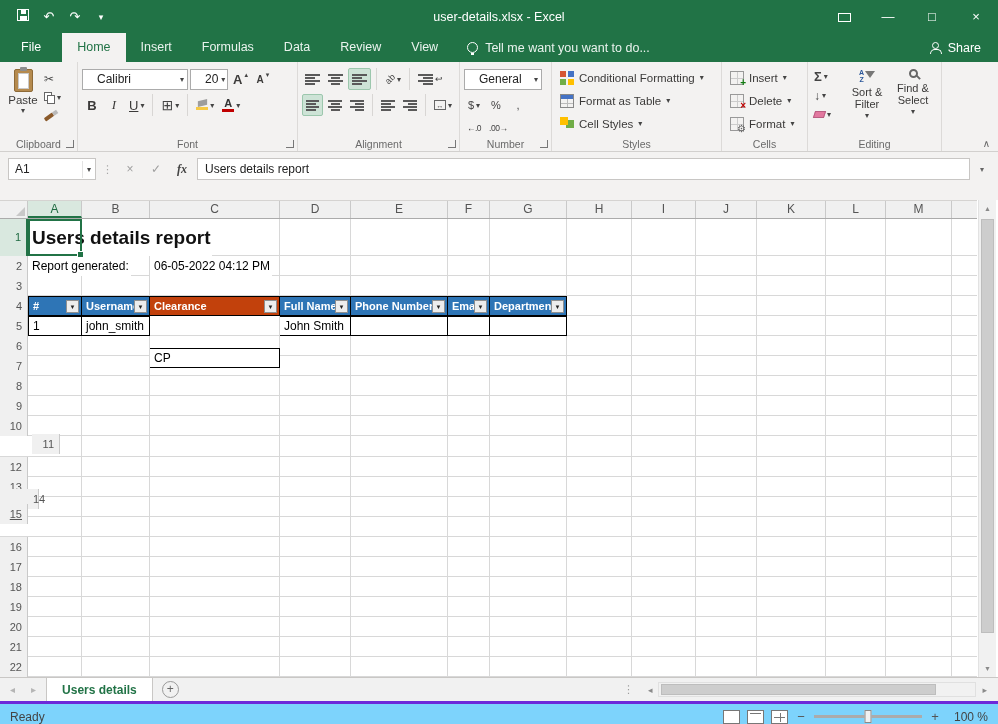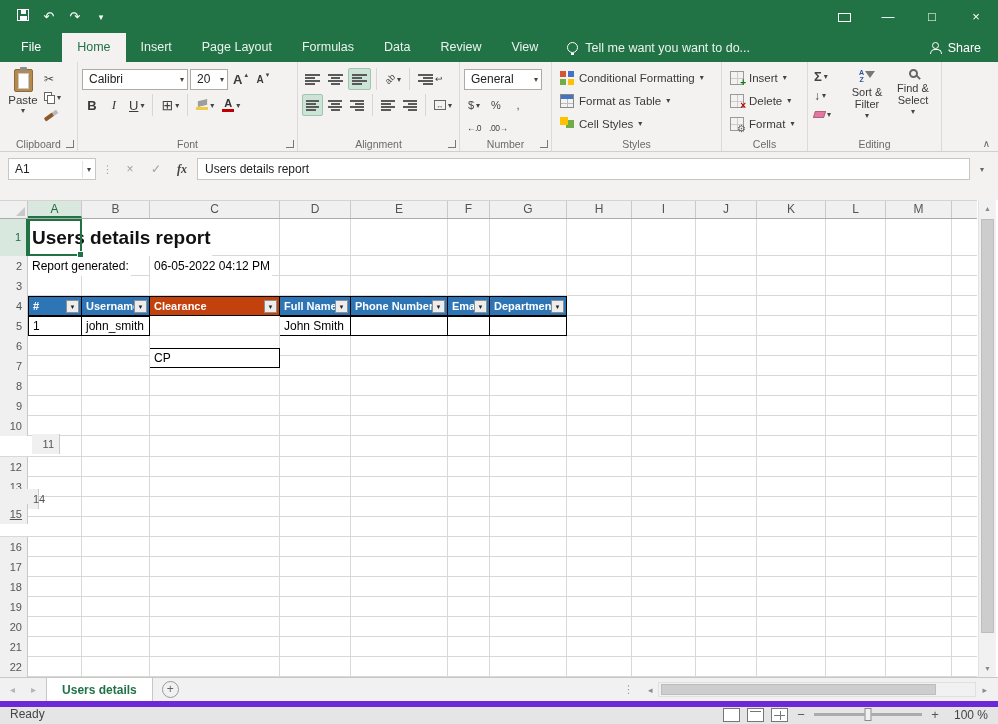--- a/index.html
+++ b/index.html
@@ -36,21 +36,21 @@
 
   
   .ribbon { position:absolute; top:62px; left:0; width:998px; height:90px; background:#F3F2F1; border-bottom:1px solid #D2D0CE; display:flex; }
   .rgroup { position:relative; border-right:1px solid #DCDAD8; padding:4px 4px 16px 4px; flex:none; }
   .rg-label { position:absolute; bottom:1px; left:0; right:0; text-align:center; font-size:10.5px; color:#6A6A6A; }
   .launcher { position:absolute; bottom:3px; right:3px; width:8px; height:8px; border-right:1px solid #777; border-bottom:1px solid #777; }
   .collapse-ribbon { position:absolute; right:8px; bottom:2px; color:#666; font-size:10px; }
   .ibtn { height:22px; min-width:20px; display:inline-flex; align-items:center; justify-content:center; gap:2px; padding:0 3px; border-radius:2px; color:#3B3A39; }
   .ibtn.pressed { background:#CDE3D6; border:1px solid #9CC7AD; }
   .caret { font-size:8px; color:#444; }
-  .combo { background:#fff; border:1px solid #ABABAB; height:21px; display:flex; align-items:center; padding-left:6px; font-size:12px; color:#222; }
+  .combo { background:#fff; border:1px solid #ABABAB; height:21px; display:flex; align-items:center; padding-left:14px; font-size:12px; color:#222; }
   .combo .caret { margin-left:auto; padding:0 3px; }
   .vdiv { width:1px; background:#D8D6D4; margin:2px 3px; align-self:stretch; }
 
   
   .g-clip { width:78px; }
   .clip-body { display:flex; }
   .paste-btn { width:38px; display:flex; flex-direction:column; align-items:center; padding-top:3px; font-size:11.5px; color:#3B3A39; }
   .clipboard-icon { position:relative; width:19px; height:23px; background:#B58A4E; border:1px solid #8E6A37; border-radius:2px; margin-bottom:2px; }
   .clip-top { position:absolute; top:-3px; left:5px; width:7px; height:4px; background:#8D8D8D; border-radius:1px; }
   .clip-page { position:absolute; top:3px; left:3px; width:11px; height:16px; background:#fff; border:1px solid #C9C9C9; }
@@ -161,21 +161,21 @@
   .sheetnav { display:flex; align-items:center; gap:16px; padding:0 10px; color:#B5B5B5; font-size:10px; }
   .sheettab { background:#fff; color:#217346; font-weight:bold; display:flex; align-items:center; padding:0 15px; border-left:1px solid #C9C7C5; border-right:1px solid #C9C7C5; }
   .addsheet { width:17px; height:17px; border:1px solid #9A9A9A; border-radius:50%; color:#666; font-size:12px; line-height:14px; text-align:center; margin:auto 9px; }
   .hscroll { margin-left:auto; display:flex; align-items:center; gap:3px; padding-right:8px; }
   .hs-dots { color:#9C9C9C; font-size:11px; margin-right:8px; }
   .hs-arrow { font-size:9px; color:#8A8A8A; padding:0 3px; }
   .hs-track { width:318px; height:15px; background:#F1F1F1; border:1px solid #E0E0E0; position:relative; }
   .hs-thumb { position:absolute; left:2px; top:1px; height:11px; width:87%; background:#CDCDCD; border:1px solid #BDBDBD; }
 
   
-  .statusbar { position:absolute; top:701px; left:0; width:998px; height:23px; background:#e5e5e5; border-top:6px solid #6d28d9; display:flex; align-items:flex-start; font-size:12px; color:#444; }
+  .statusbar { position:absolute; top:701px; left:0; width:998px; height:23px; background:#7dd3fc; border-top:3px solid #6d28d9; display:flex; align-items:flex-end; font-size:12px; color:#444; }
   .status-mode { padding-left:10px; }
   .status-right { margin-left:auto; display:flex; align-items:center; gap:7px; padding-right:10px; }
   .vicon { width:17px; height:14px; border:1px solid #777; background:#fff; display:inline-block; }
   .vicon.pl { background:linear-gradient(#777,#777) 2px 2px/11px 1px no-repeat,#fff; }
   .vicon.pb { background:linear-gradient(#777,#777) 2px 6px/11px 1px no-repeat, linear-gradient(#777,#777) 8px 2px/1px 9px no-repeat,#fff; }
   .zoomsign { font-size:13px; color:#555; width:12px; text-align:center; }
   .zoom-track { width:108px; height:3px; background:#ABABAB; position:relative; }
   .zoom-thumb { position:absolute; left:50%; top:-5px; width:7px; height:13px; background:#F1F1F1; border:1px solid #8A8A8A; transform:translateX(-50%); }
   .zoom-label { min-width:40px; text-align:right; }
 </style>
@@ -184,34 +184,34 @@
 
 <div class="app">
 
   <div class="titlebar">
     <div class="qat">
       <span class="qat-btn"><span class="save-icon"><span class="si-shutter"></span><span class="si-label"></span></span></span>
       <span class="qat-btn">↶</span>
       <span class="qat-btn">↷</span>
       <span class="qat-btn caret-sm">▾</span>
     </div>
+    <div class="title-center">user-details.xlsx - Excel</div>
     <div class="win-ctrls">
       <span class="wbtn"><span class="rdo-icon"></span></span>
       <span class="wbtn">—</span>
       <span class="wbtn">□</span>
       <span class="wbtn">×</span>
     </div>
   </div>
 
   <div class="tabrow">
     <div class="tabstrip">
         <div class="tab file">File</div>
         <div class="tab active">Home</div>
         <div class="tab">Insert</div>
-        <div class="tab">Page Layout</div>
         <div class="tab">Formulas</div>
         <div class="tab">Data</div>
         <div class="tab">Review</div>
         <div class="tab">View</div>
       </div>
     <div class="tellme">
       <span class="bulb"></span>
       <span>Tell me want you want to do...</span>
     </div>
     <div class="share-btn">

